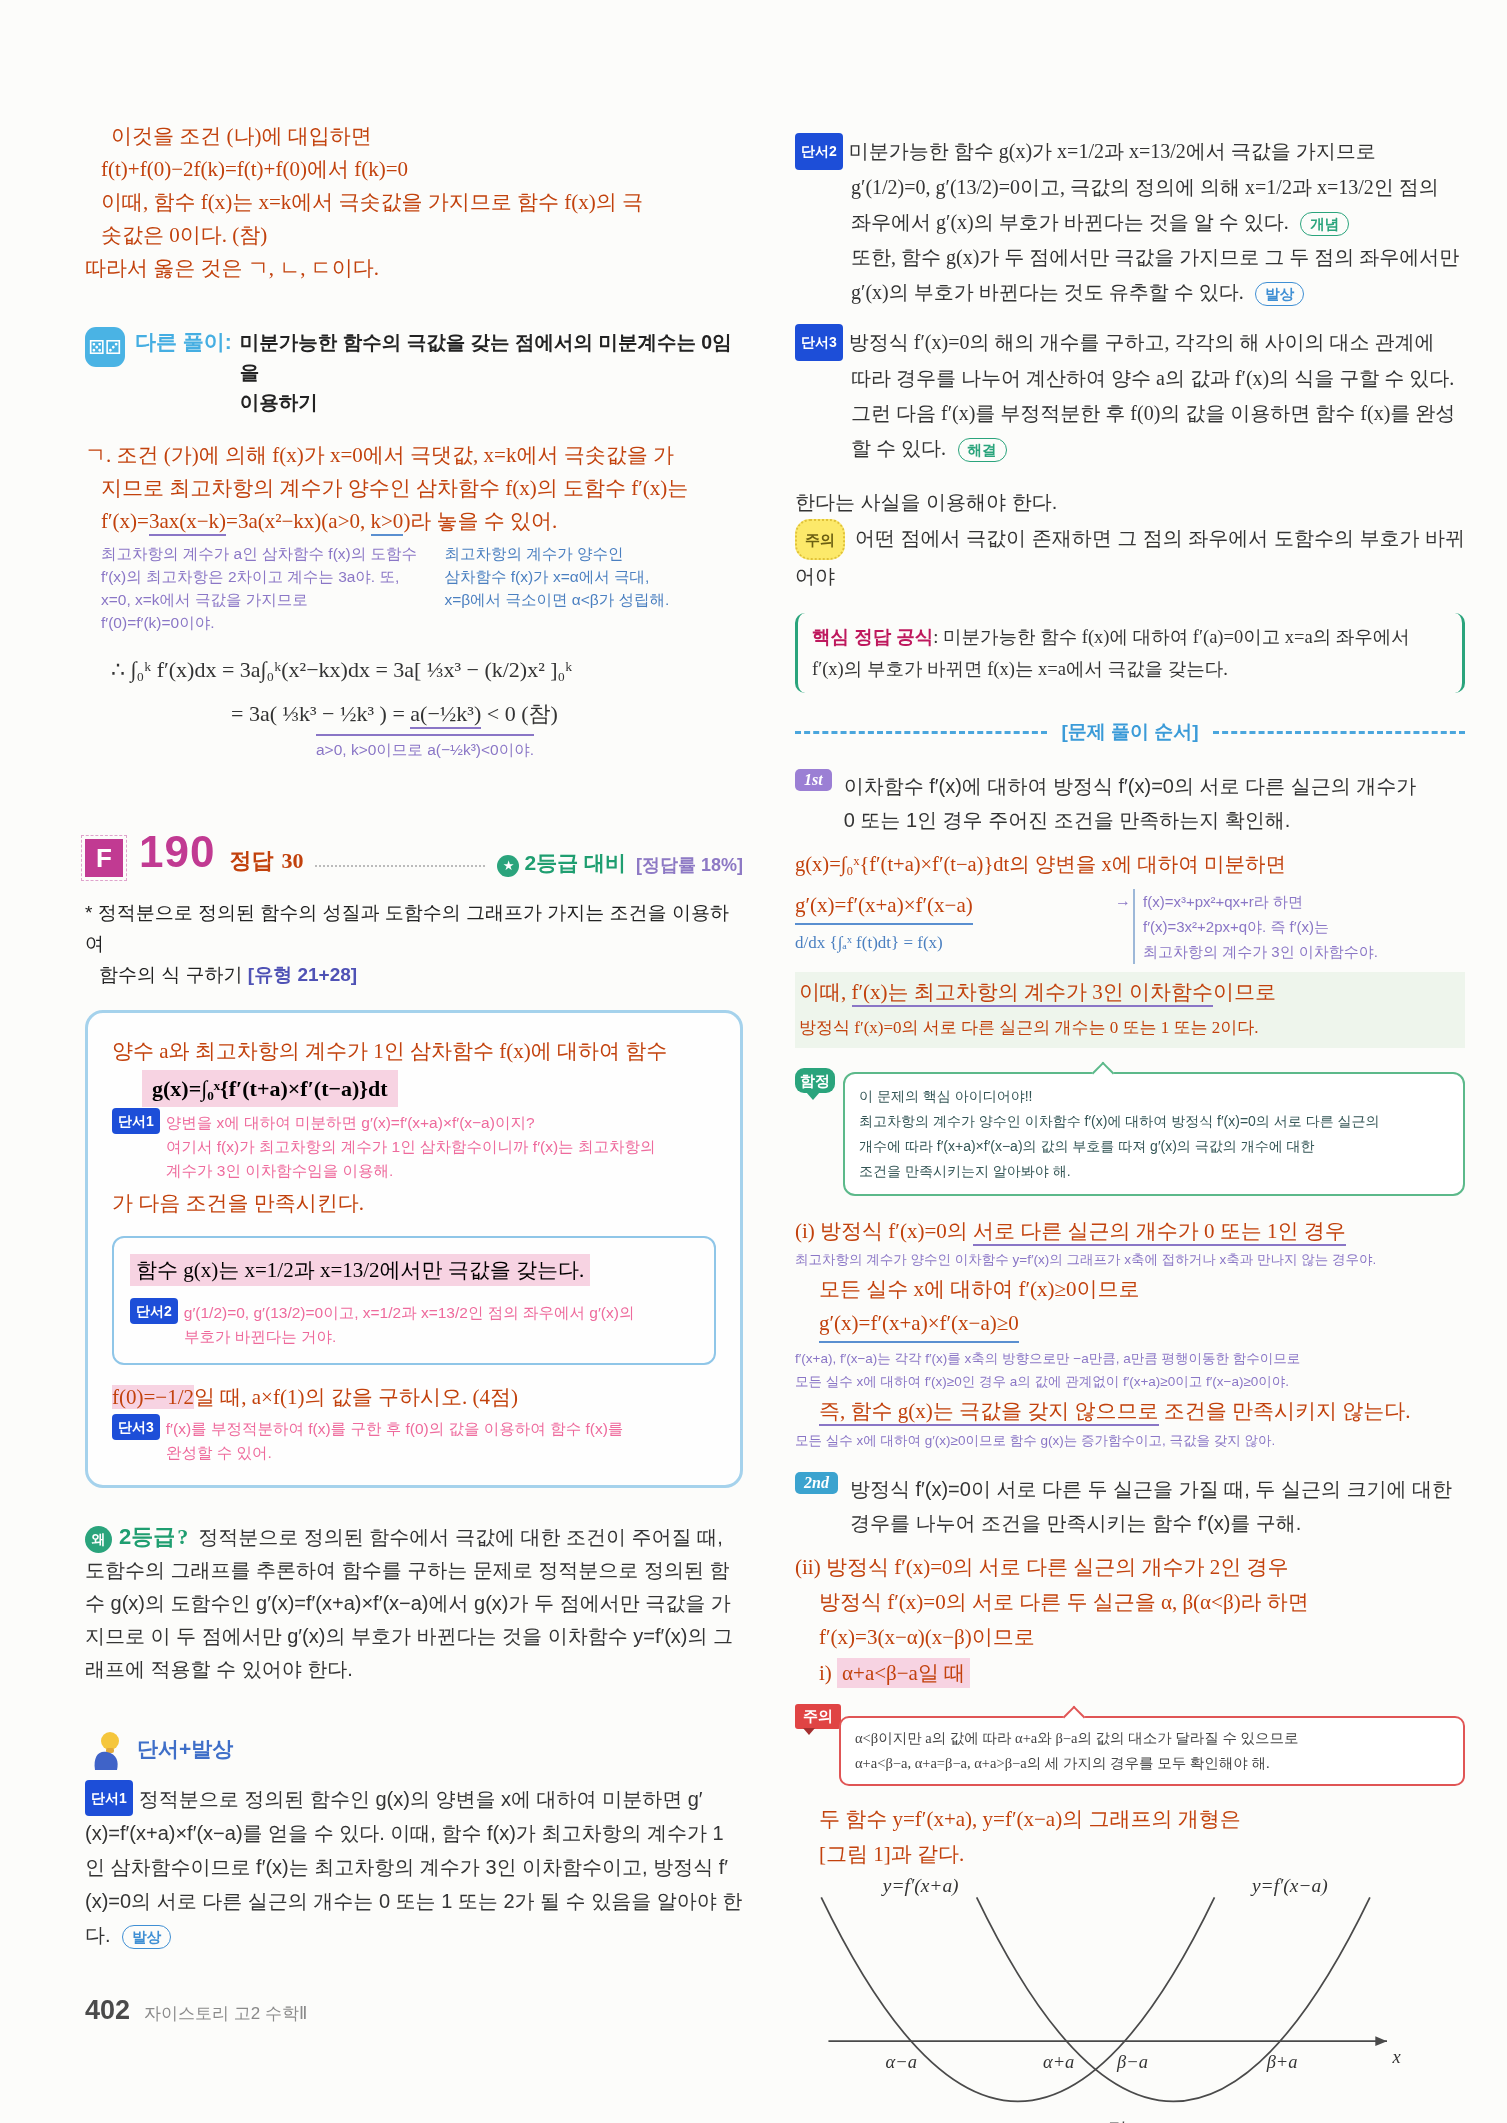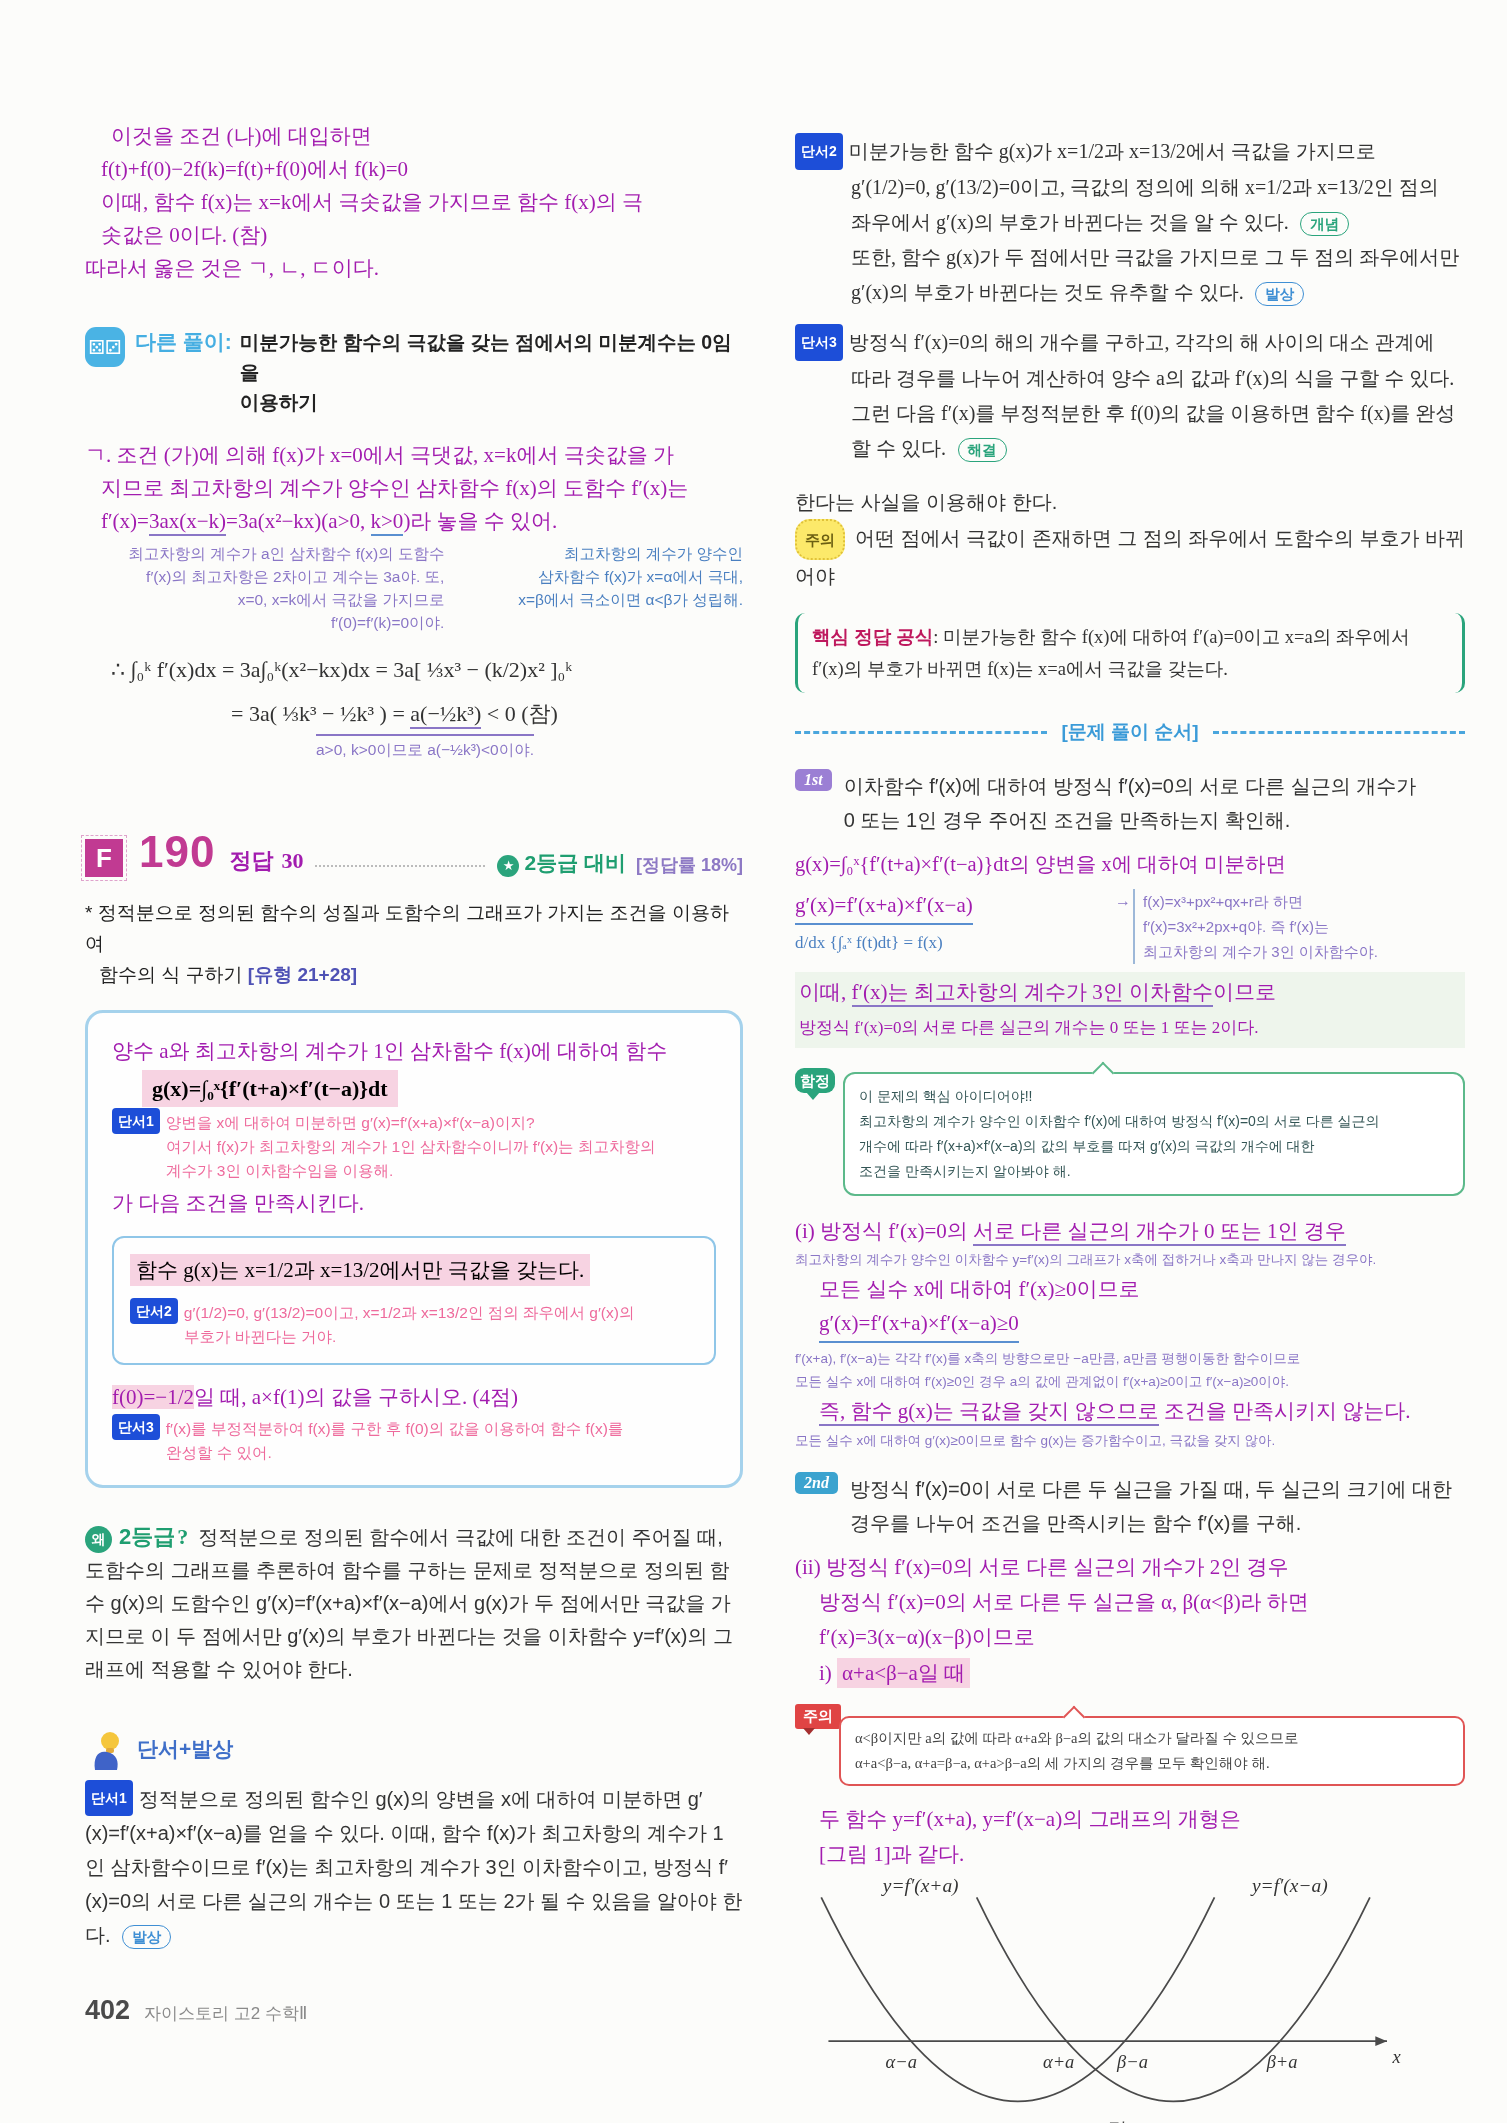--- a/index.html
+++ b/index.html
@@ -2,21 +2,21 @@
 <html><head>
 <meta charset="utf-8">
 <style>
   html,body{margin:0;padding:0;}
   body{font-family:"Liberation Sans","DejaVu Sans",sans-serif;background:#e8e8e6;}
   #page{position:relative;width:1507px;height:2123px;background:#fcfcfa;overflow:hidden;}
   .col{position:absolute;top:0;}
   #col-left{left:85px;width:658px;}
   #col-right{left:795px;width:670px;}
   .ser{font-family:"Liberation Serif","DejaVu Serif",serif;}
-  .line{font-size:21px;line-height:33px;color:#a21caf;}
+  .line{font-size:21px;line-height:33px;color:#c2410c;}
   .rline{font-size:20px;line-height:35px;color:#333;}
   .bold{font-weight:bold;}
   
   .np{color:#8a76c6;font-size:15.5px;line-height:23px;}
   .nb{color:#4a7fc0;font-size:15.5px;line-height:23px;}
   .npk{color:#ee6a9c;font-size:15.5px;line-height:24px;}
   .np-sm{color:#8a76c6;font-size:13.5px;line-height:23px;}
   
   .clue-badge{display:inline-block;background:#1d4ed8;color:#fff;font-size:14px;font-weight:bold;
     border-radius:4px;padding:1px 6px;margin-right:6px;vertical-align:2px;}
@@ -108,21 +108,21 @@
         <span>이용하기</span>
       </span>
     </div>
 
     <div style="margin-top:22px;">
       <div class="line ser">ㄱ. 조건 (가)에 의해 f(x)가 x=0에서 극댓값, x=k에서 극솟값을 가</div>
       <div class="line ser" style="padding-left:16px;">지므로 최고차항의 계수가 양수인 삼차함수 f(x)의 도함수 f′(x)는</div>
       <div class="line ser" style="padding-left:16px;">
         <span>f′(x)=</span><span class="u-purple">3ax(x−k)</span><span>=3a(x²−kx)(a&gt;0, </span><span class="u-blue">k&gt;0</span><span>)라 놓을 수 있어.</span>
       </div>
-      <div style="display:flex;margin-top:4px;text-align:right;">
+      <div style="display:flex;margin-top:4px;">
         <div style="width:345px;padding-left:16px;">
           <div class="np">최고차항의 계수가 a인 삼차함수 f(x)의 도함수</div>
           <div class="np">f′(x)의 최고차항은 2차이고 계수는 3a야. 또,</div>
           <div class="np">x=0, x=k에서 극값을 가지므로</div>
           <div class="np">f′(0)=f′(k)=0이야.</div>
         </div>
         <div style="width:300px;">
           <div class="nb">최고차항의 계수가 양수인</div>
           <div class="nb">삼차함수 f(x)가 x=α에서 극대,</div>
           <div class="nb">x=β에서 극소이면 α&lt;β가 성립해.</div>

